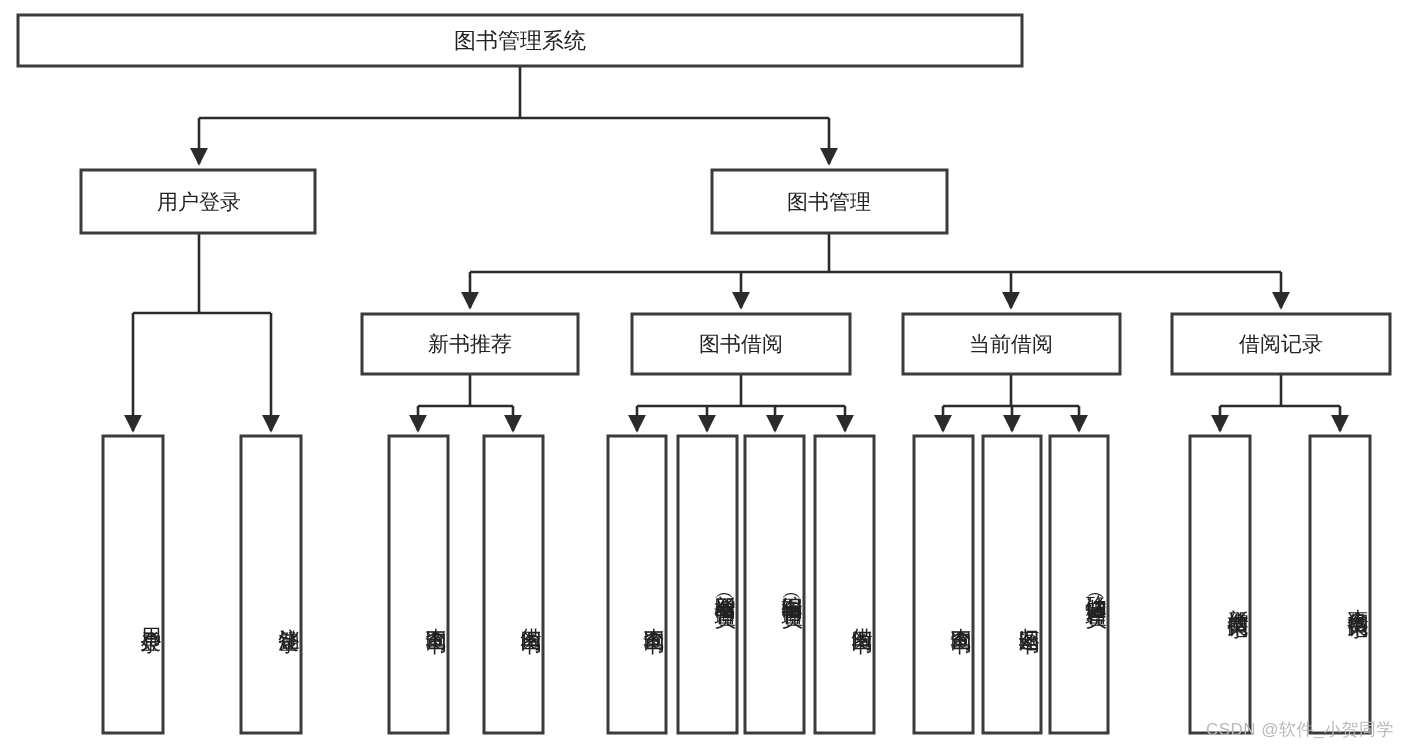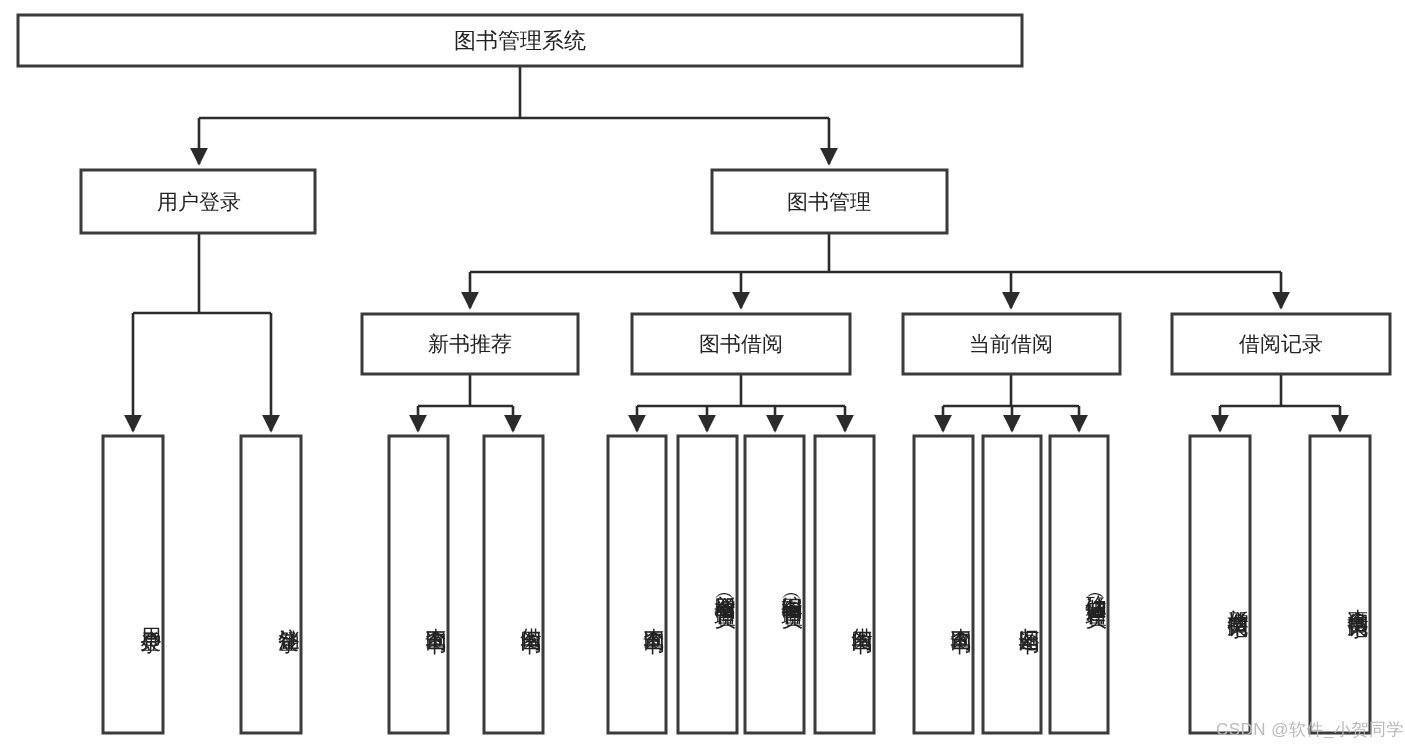--- a/index.html
+++ b/index.html
@@ -63,21 +63,21 @@
     color: #222222;
     letter-spacing: 2px;
     display: flex;
     align-items: flex-start;
     justify-content: center;
     white-space: nowrap;
     pointer-events: none;
   }
   .watermark {
     position: absolute;
-    right: 1px;
+    right: 11px;
     bottom: 6px;
     font-family: "Liberation Sans", "DejaVu Sans", sans-serif;
     font-size: 17px;
     color: #b9b9b9;
     white-space: nowrap;
     letter-spacing: 0.5px;
   }
 </style>
 </head>
 <body>

